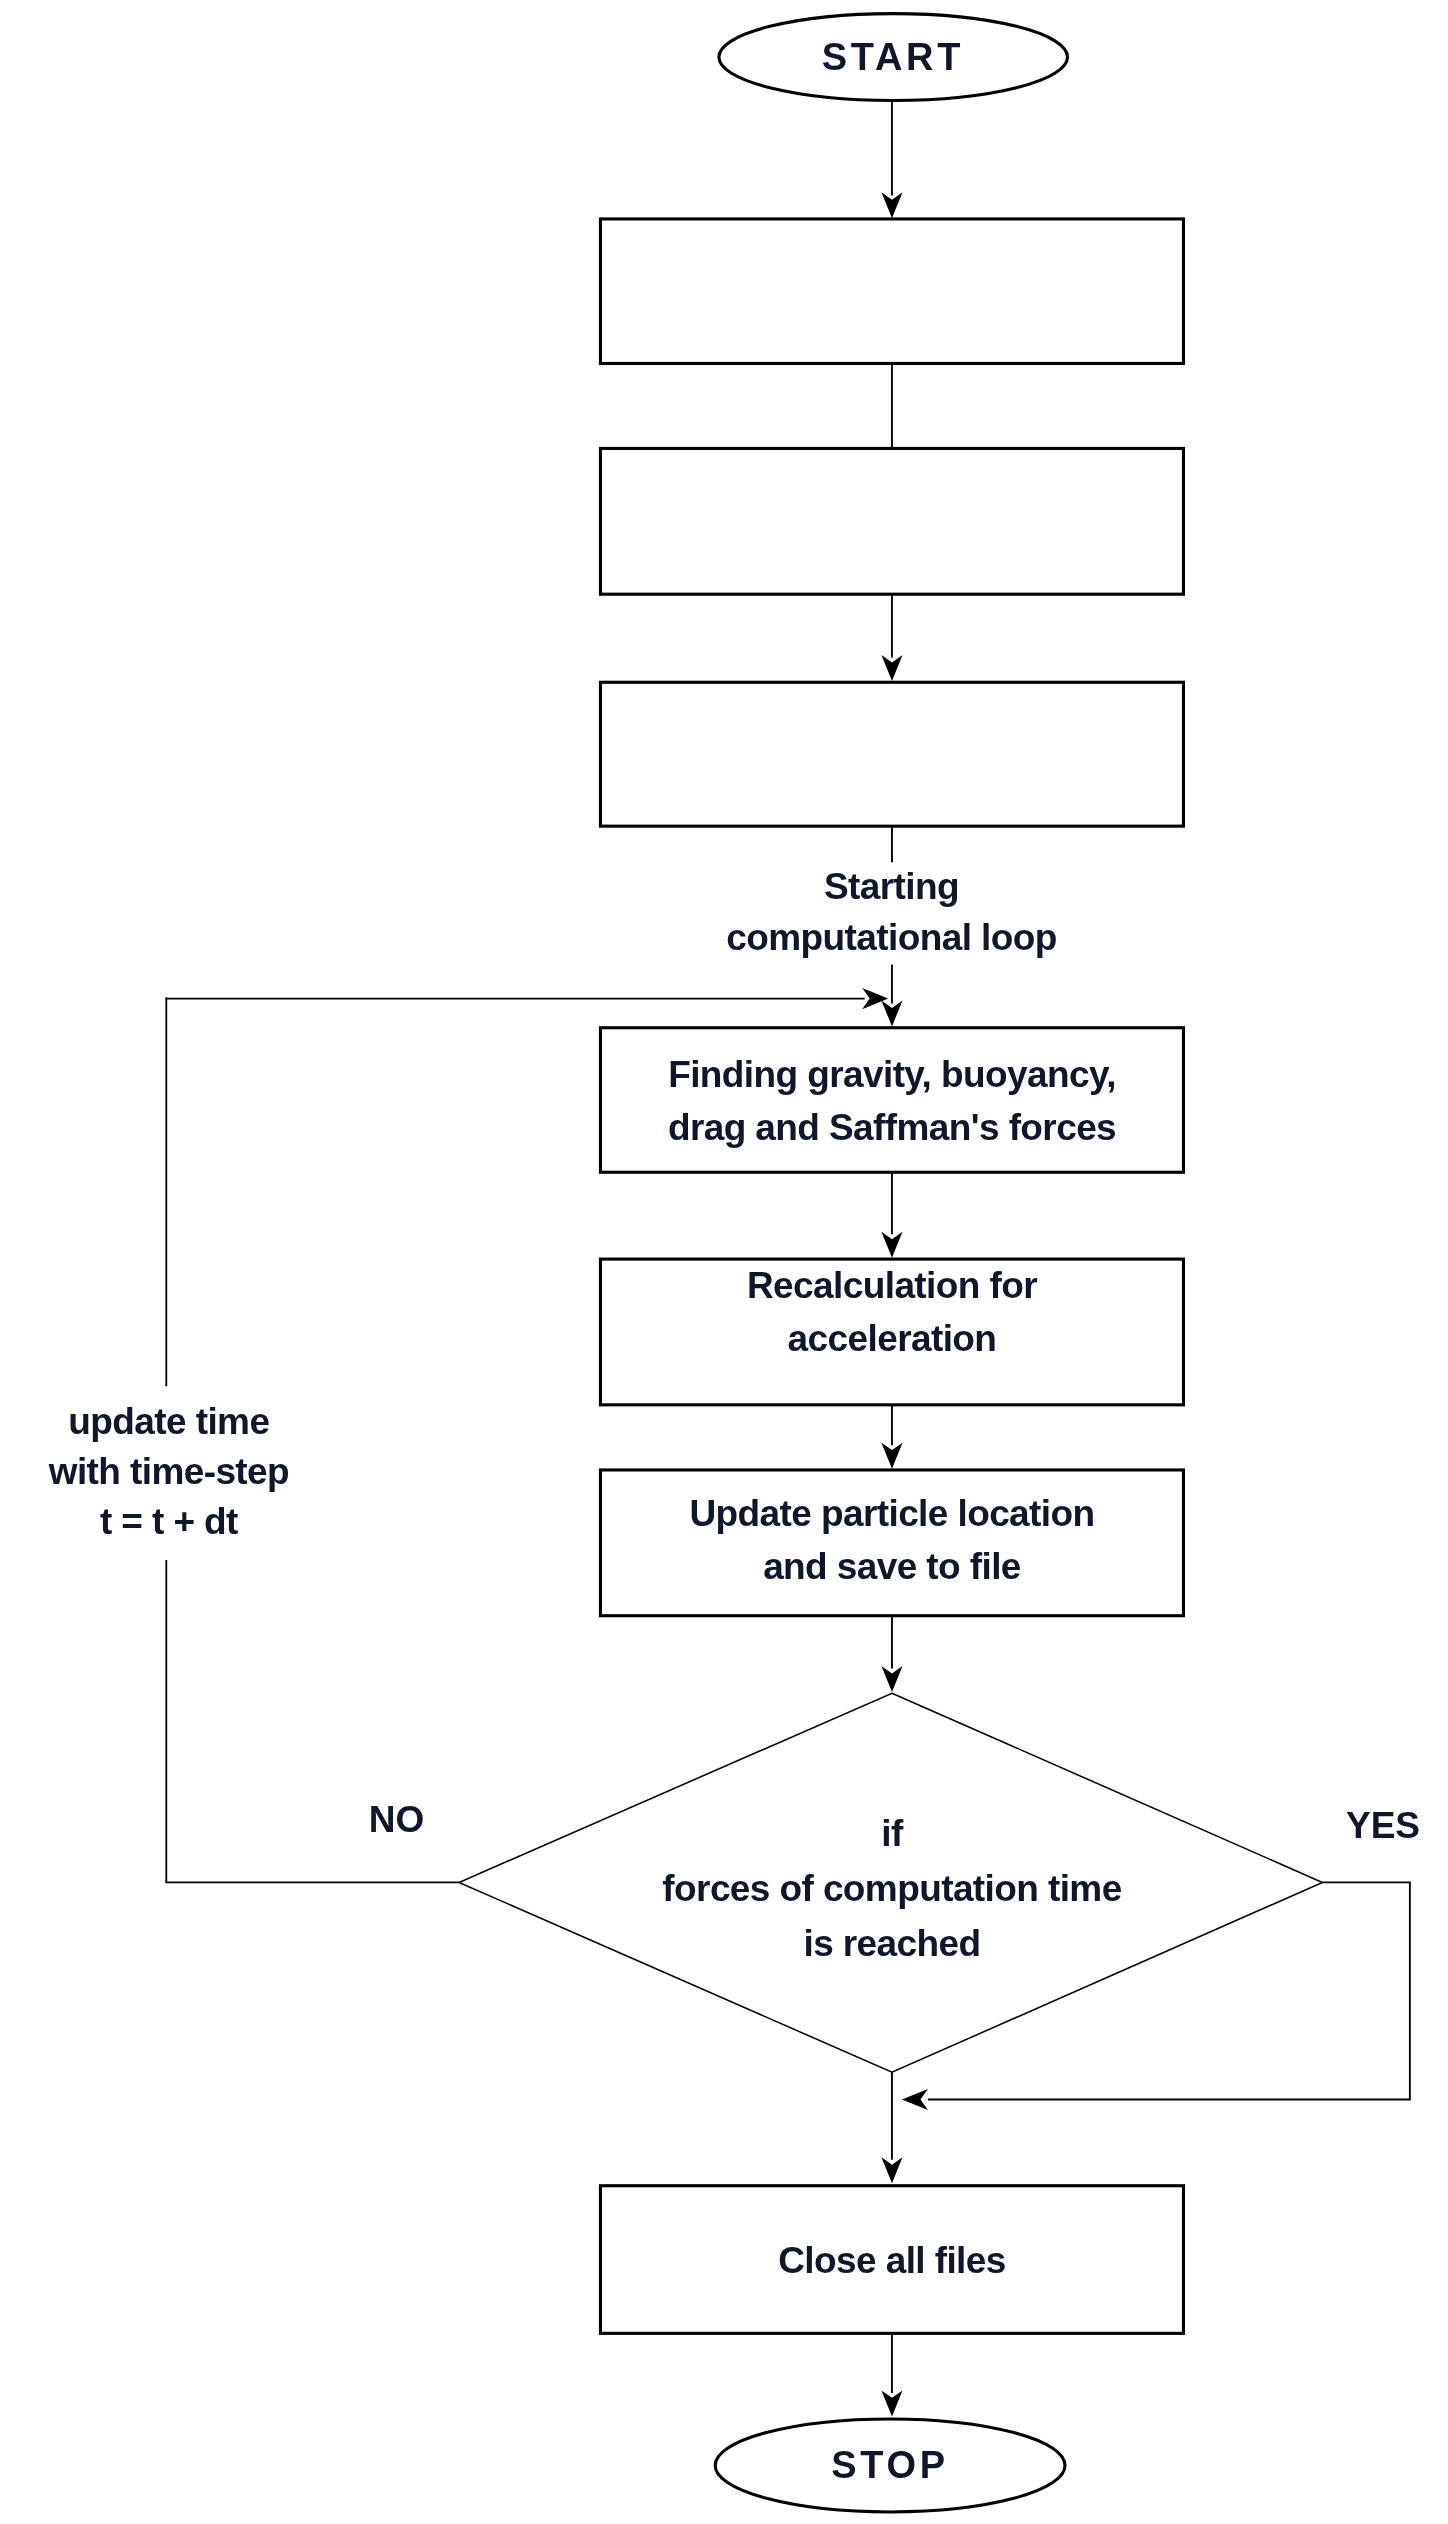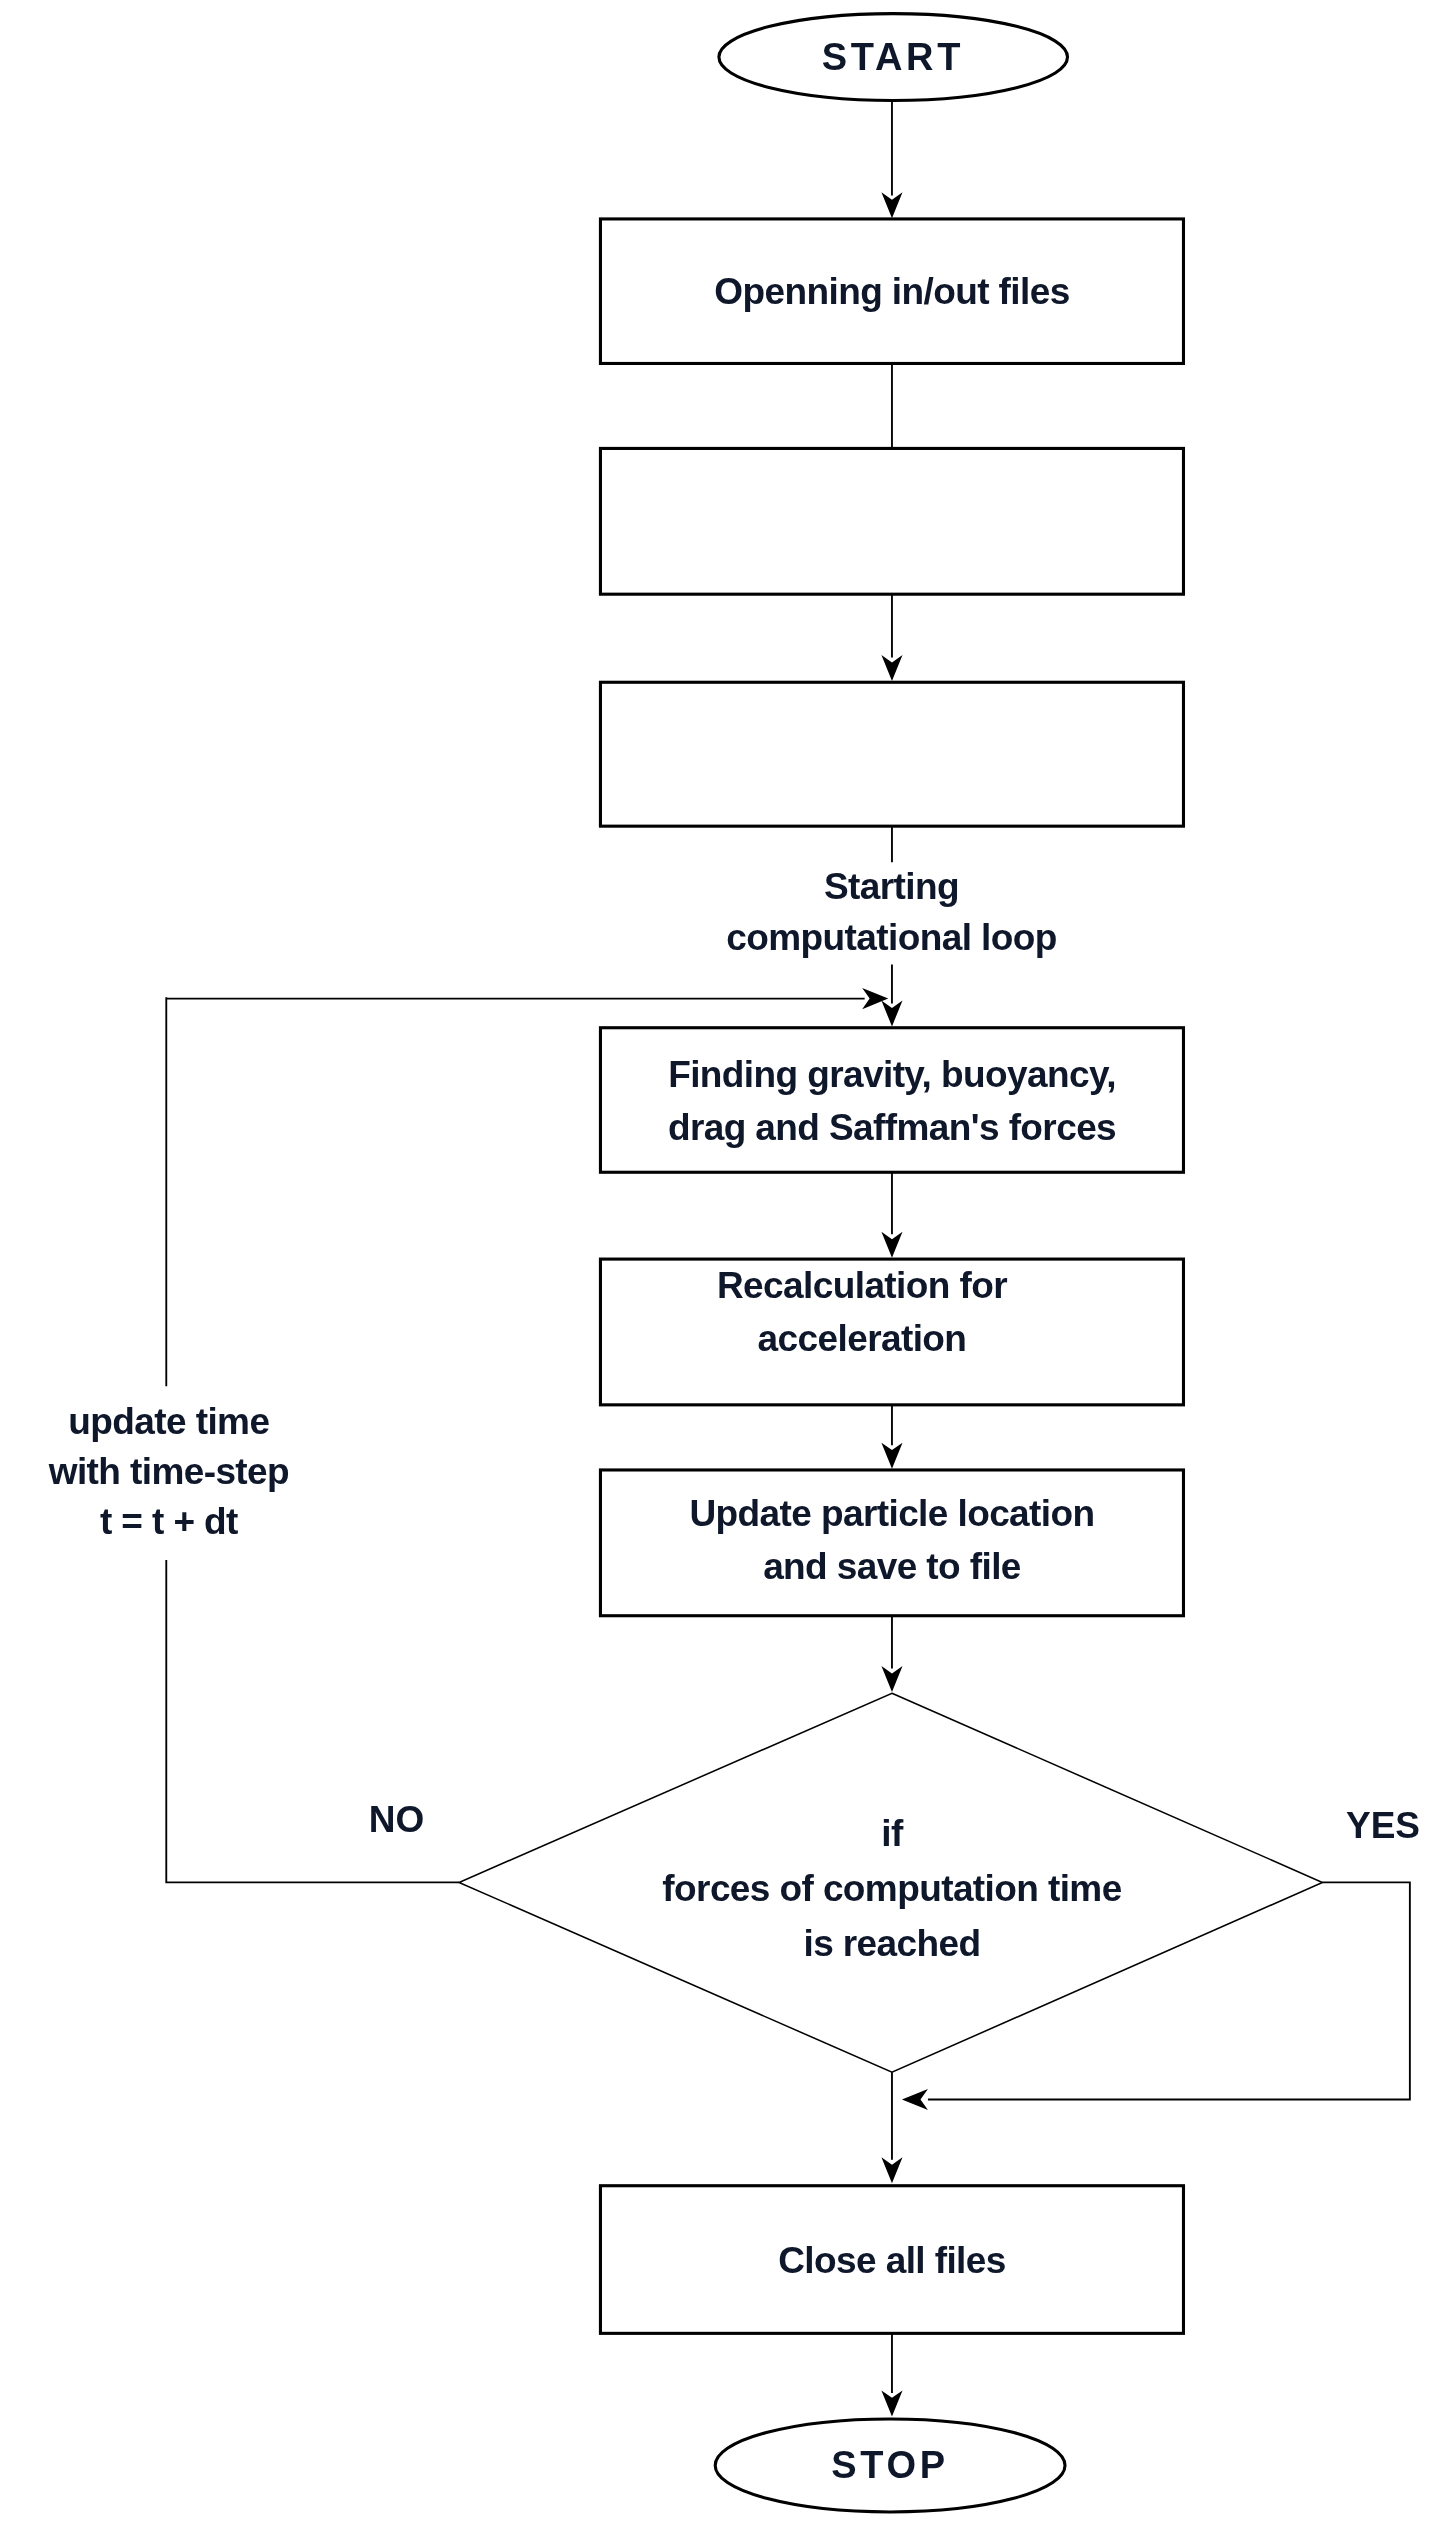--- a/index.html
+++ b/index.html
@@ -91,31 +91,30 @@
     <rect x="968" y="3524" width="940" height="238" fill="#ffffff" stroke="#000000" stroke-width="5"></rect>
 
     <line x1="1438" y1="3762" x2="1438" y2="3858" stroke="#000000" stroke-width="3"></line>
     <path d="M1438,3896 L1421,3854 L1438,3866 L1455,3854 Z" fill="#000000"></path>
 
     <ellipse cx="1435" cy="3975" rx="282" ry="75" fill="#ffffff" stroke="#000000" stroke-width="5"></ellipse>
   </svg>
 
   <div class="lbl terminator-lbl" style="left:718px; top:13px; width:350px; height:88px;">START</div>
 
-  <div class="lbl" style="left:613px; top:219px; width:558px; height:145px;">Openning in/out files</div>
 
 
 
   <div class="lbl loop-lbl" style="left:600px; top:859px; width:583px; height:105px;">Starting
 computational loop</div>
 
   <div class="lbl" style="left:613px; top:1028px; width:558px; height:145px;">Finding gravity, buoyancy,
 drag and Saffman's forces</div>
 
-  <div class="lbl" style="left:583px; top:1259px; width:558px; height:106px;">Recalculation for
+  <div class="lbl" style="left:613px; top:1259px; width:558px; height:106px;">Recalculation for
 acceleration</div>
 
   <div class="lbl" style="left:613px; top:1470px; width:558px; height:140px;">Update particle location
 and save to file</div>
 
   <div class="lbl updatetime-lbl" style="left:7.4px; top:1383px; width:323px; height:177px;">update time
 with time-step
 t = t + dt</div>
 
   <div class="lbl branch-lbl" style="left:347px; top:1796px; width:99px; height:47px;">NO</div>

